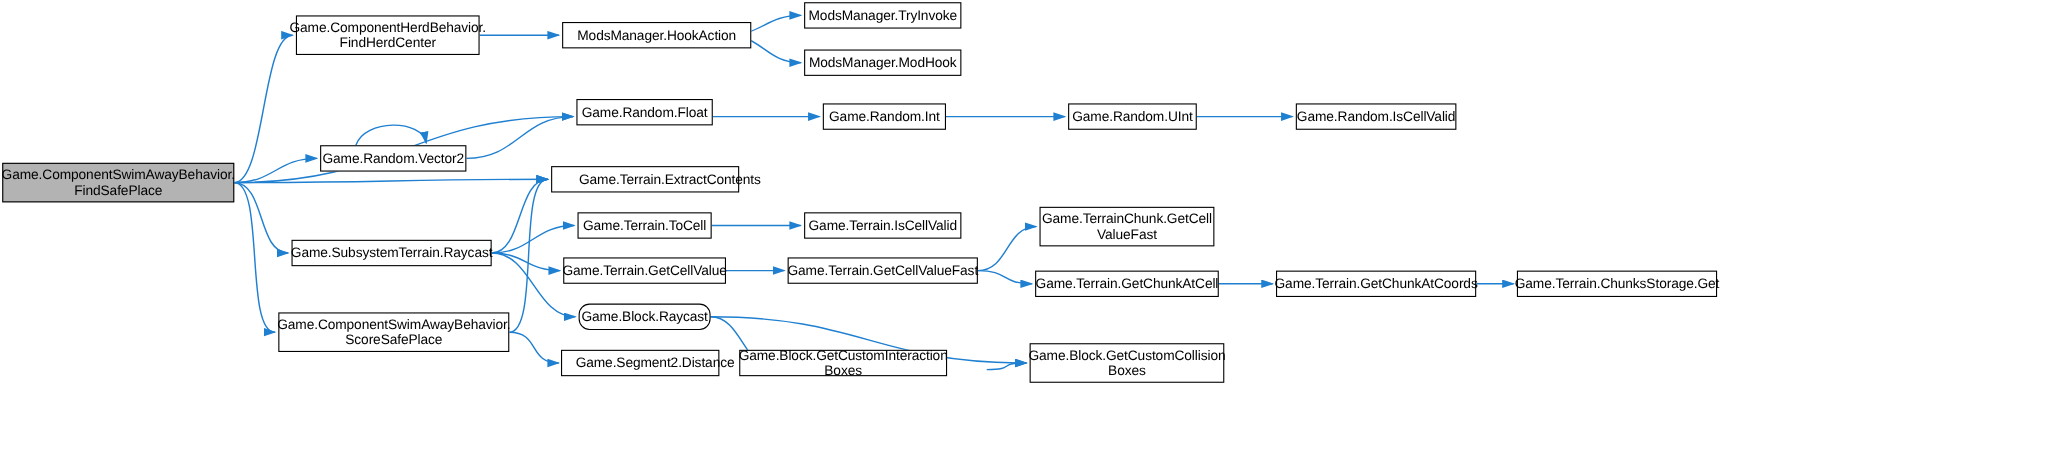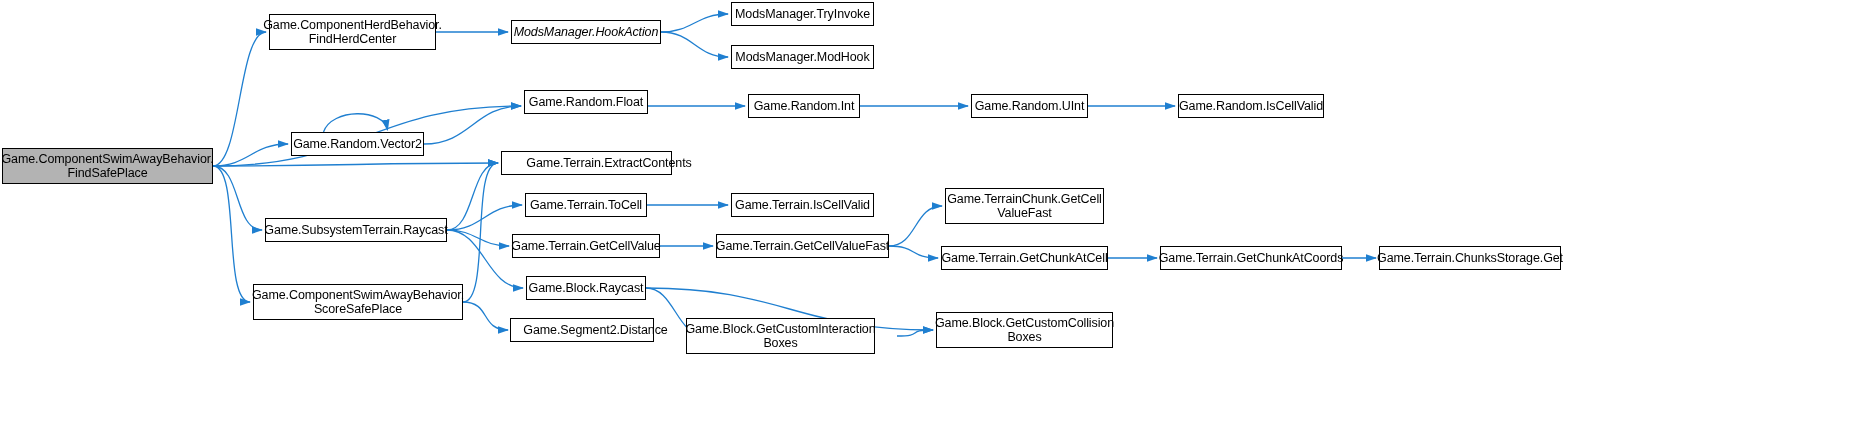--- a/index.html
+++ b/index.html
@@ -83,41 +83,41 @@
         <path d="M463,302 C491,302 470,163 498,163" marker-end="url(#arrow)"></path>
         <path d="M463,302 C491,302 480,330 508,330" marker-end="url(#arrow)"></path>
         <path d="M897,336 C925,336 905,330 933,330" marker-end="url(#arrow)"></path>
       </g>
   </svg>
   <div id="nodes">
       <div class="node current" style="left: 2px; top: 148px; width: 211px; height: 36px;"><span>Game.ComponentSwimAwayBehavior.
 FindSafePlace</span></div>
       <div class="node" style="left: 269px; top: 14px; width: 167px; height: 36px;"><span>Game.ComponentHerdBehavior.
 FindHerdCenter</span></div>
-      <div class="node" style="left: 511px; top: 20px; width: 150px; height: 24px; font-style: italic;"><span>ModsManager.HookAction</span></div>
+      <div class="node" style="left: 511px; top: 20px; width: 172px; height: 24px;"><span>ModsManager.HookAction</span></div>
       <div class="node" style="left: 731px; top: 2px; width: 143px; height: 24px;"><span>ModsManager.TryInvoke</span></div>
       <div class="node" style="left: 731px; top: 45px; width: 143px; height: 24px;"><span>ModsManager.ModHook</span></div>
       <div class="node" style="left: 524px; top: 90px; width: 124px; height: 24px;"><span>Game.Random.Float</span></div>
       <div class="node" style="left: 748px; top: 94px; width: 112px; height: 24px;"><span>Game.Random.Int</span></div>
       <div class="node" style="left: 971px; top: 94px; width: 117px; height: 24px;"><span>Game.Random.UInt</span></div>
       <div class="node" style="left: 1178px; top: 94px; width: 146px; height: 24px;"><span>Game.Random.IsCellValid</span></div>
       <div class="node" style="left: 291px; top: 132px; width: 133px; height: 24px;"><span>Game.Random.Vector2</span></div>
       <div class="node" style="left: 501px; top: 151px; width: 171px; height: 24px; padding-left: 48px;"><span>Game.Terrain.ExtractContents</span></div>
       <div class="node" style="left: 265px; top: 218px; width: 182px; height: 24px;"><span>Game.SubsystemTerrain.Raycast</span></div>
       <div class="node" style="left: 525px; top: 193px; width: 122px; height: 24px;"><span>Game.Terrain.ToCell</span></div>
       <div class="node" style="left: 731px; top: 193px; width: 143px; height: 24px;"><span>Game.Terrain.IsCellValid</span></div>
       <div class="node" style="left: 945px; top: 188px; width: 159px; height: 36px;"><span>Game.TerrainChunk.GetCell
 ValueFast</span></div>
       <div class="node" style="left: 512px; top: 234px; width: 148px; height: 24px;"><span>Game.Terrain.GetCellValue</span></div>
       <div class="node" style="left: 716px; top: 234px; width: 173px; height: 24px;"><span>Game.Terrain.GetCellValueFast</span></div>
       <div class="node" style="left: 941px; top: 246px; width: 167px; height: 24px;"><span>Game.Terrain.GetChunkAtCell</span></div>
       <div class="node" style="left: 1160px; top: 246px; width: 182px; height: 24px;"><span>Game.Terrain.GetChunkAtCoords</span></div>
       <div class="node" style="left: 1379px; top: 246px; width: 182px; height: 24px;"><span>Game.Terrain.ChunksStorage.Get</span></div>
-      <div class="node" style="left: 526px; top: 276px; width: 120px; height: 24px;"><span>Game.Block.Raycast</span></div>
+      <div class="node" style="left: 526px; top: 276px; width: 120px; height: 24px; border-radius: 10px;"><span>Game.Block.Raycast</span></div>
       <div class="node" style="left: 253px; top: 284px; width: 210px; height: 36px;"><span>Game.ComponentSwimAwayBehavior.
 ScoreSafePlace</span></div>
       <div class="node" style="left: 510px; top: 318px; width: 144px; height: 24px; padding-left: 30px;"><span>Game.Segment2.Distance</span></div>
-      <div class="node" style="left: 686px; top: 318px; width: 189px; height: 36px;"><span>Game.Block.GetCustomInteraction
+      <div class="node" style="left: 672px; top: 318px; width: 189px; height: 24px;"><span>Game.Block.GetCustomInteraction
 Boxes</span></div>
       <div class="node" style="left: 936px; top: 312px; width: 177px; height: 36px;"><span>Game.Block.GetCustomCollision
 Boxes</span></div>
     </div>
 </div>
 
 </body></html>

